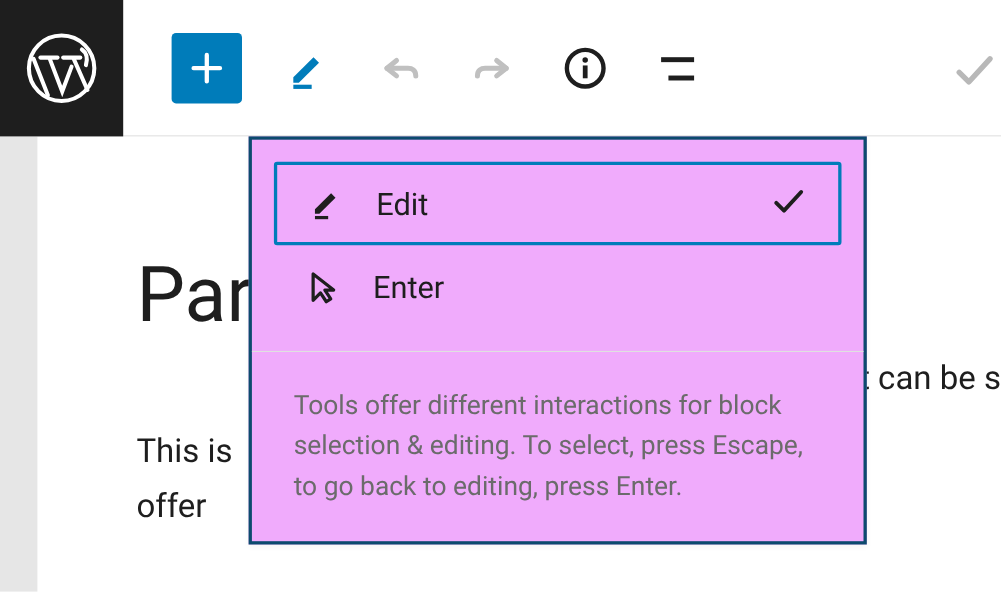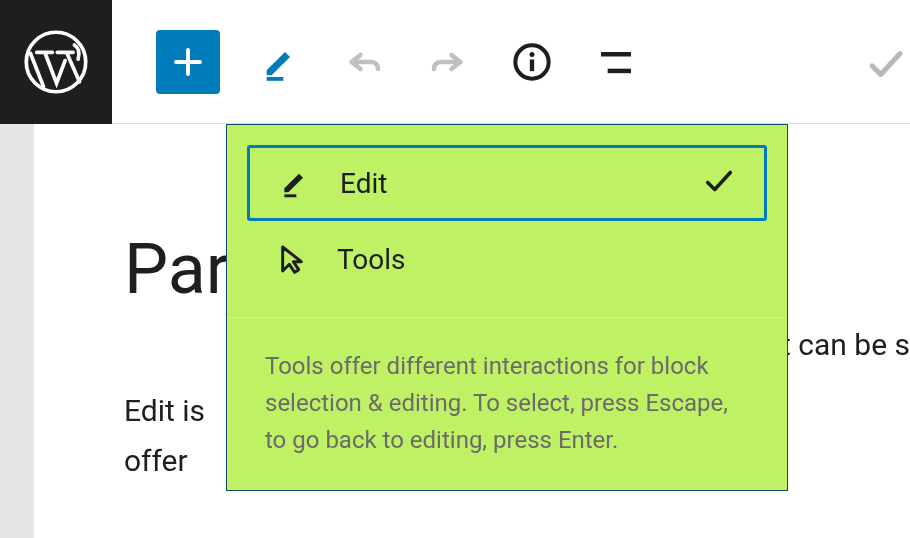--- a/index.html
+++ b/index.html
@@ -88,22 +88,22 @@
       font-size: 30px;
       color: #1e1e1e;
       line-height: 1.65;
       margin-top: 82px;
     }
     .dropdown {
       position: absolute;
       left: 226px;
       top: 124px;
       width: 562px;
-      background: #bef264;
-      border: 1px solid #0c4a6e;
+      background: #f0abfc;
+      border: 3px solid #0c4a6e;
       box-shadow: 0 2px 6px rgba(0,0,0,.04);
       z-index: 100;
     }
     .dropdown-section {
       padding: 20px;
     }
     .dropdown-item {
       display: flex;
       align-items: center;
       padding: 0 28px;
@@ -200,21 +200,21 @@
       <path d="M4 13 L9 18 L20 6" stroke="#b8b8b8" stroke-width="2.8" stroke-linecap="round" stroke-linejoin="round"></path>
     </svg>
   </div>
 </div>
 
 <div class="page-body">
   <div class="left-gutter"></div>
   <div class="content">
     <h1 class="title">Para</h1>
     <p class="paragraph">
-      <span>Edit is</span><br>
+      <span>This is</span><br>
       <span>offer</span>
     </p>
     <div style="position:absolute; right:0; top:196px; font-size:30px; color:#1e1e1e; line-height:1.65; text-align:left;">
       <div>t can be s</div>
     </div>
   </div>
 </div>
 
 <div class="dropdown">
   <div class="dropdown-section">
@@ -231,18 +231,18 @@
           <path d="M4 13 L9 18 L20 6" stroke="#1e1e1e" stroke-width="2.5" stroke-linecap="round" stroke-linejoin="round"></path>
         </svg>
       </div>
     </div>
     <div class="dropdown-item">
       <div class="dropdown-item-icon">
         <svg width="32" height="32" viewBox="0 0 24 24" fill="none">
           <path d="M5 3 L5 21 L10 16 L14 22 L17 20 L13 14 L19 14 Z" stroke="#1e1e1e" stroke-width="2.2" stroke-linejoin="round"></path>
         </svg>
       </div>
-      <span class="dropdown-item-label">Tools</span>
+      <span class="dropdown-item-label">Enter</span>
     </div>
   </div>
   <hr class="dropdown-divider">
   <div class="dropdown-help">Tools offer different interactions for block selection &amp; editing. To select, press Escape, to go back to editing, press Enter.</div>
 </div>
 
 </body></html>

